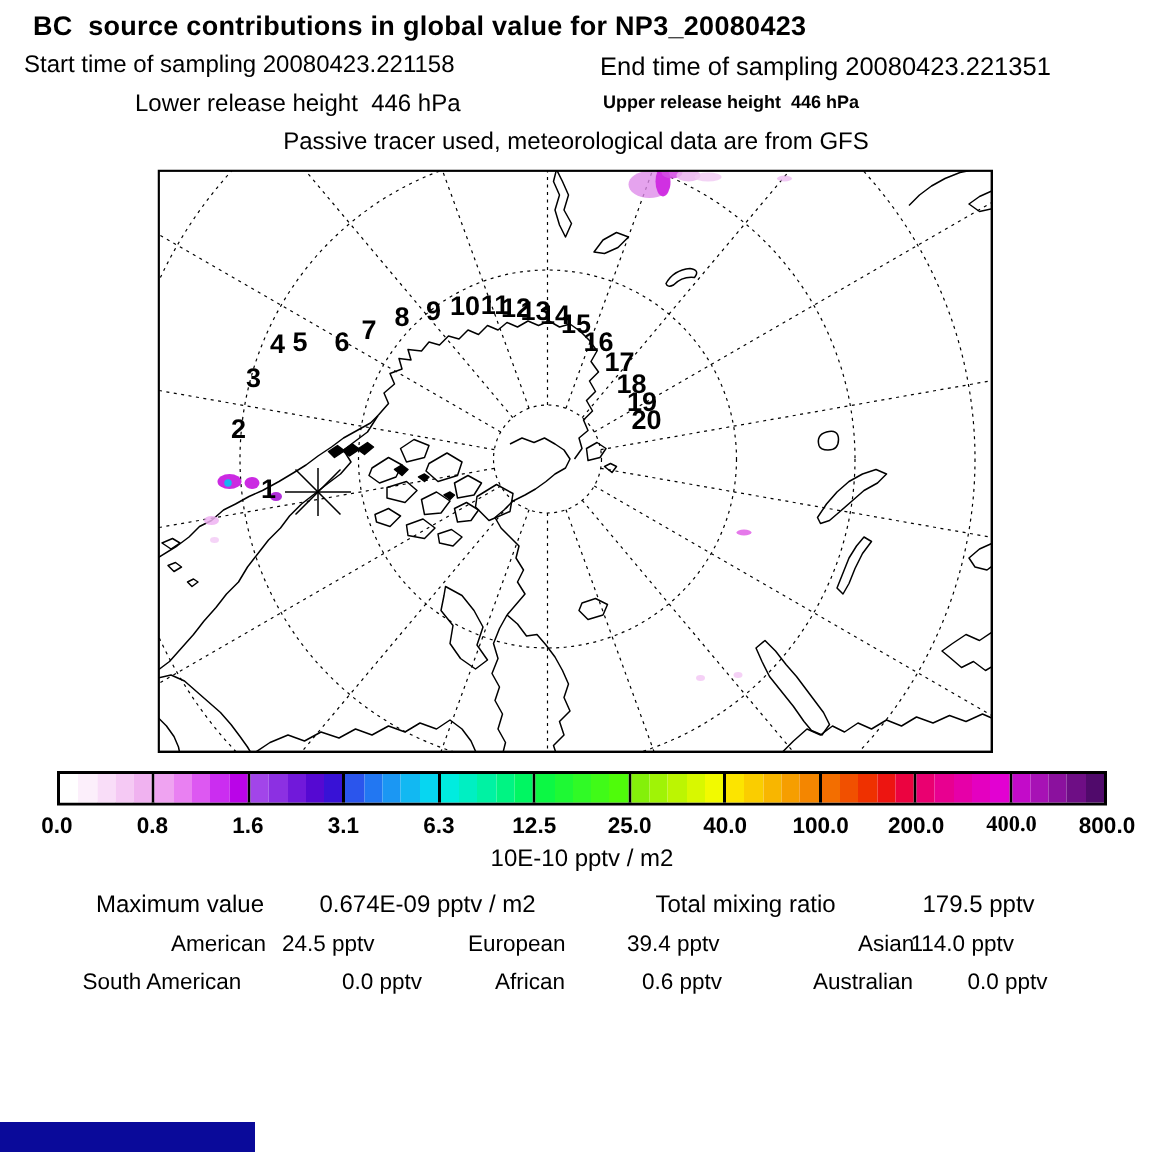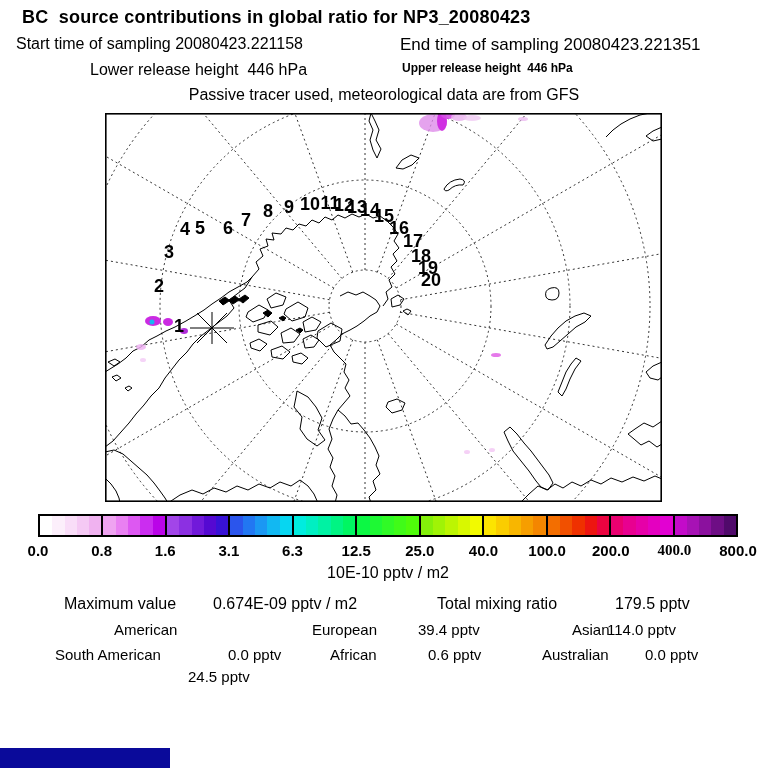--- a/index.html
+++ b/index.html
@@ -22,32 +22,32 @@
   #colorbar .cell{flex:1;}
   #cb-ticks{position:absolute;left:38px;top:542px;width:700px;height:18px;}
   #cb-ticks .tick{position:absolute;transform:translateX(-50%);font-size:15px;font-weight:bold;white-space:pre;}
   .unit{left:38px;top:564px;width:700px;text-align:center;font-size:16px;}
   
   .s-max-l{left:64px;top:595px;font-size:16px;}
   .s-max-v{left:213px;top:595px;font-size:16px;}
   .s-tot-l{left:437px;top:595px;font-size:16px;}
   .s-tot-v{left:615px;top:595px;font-size:16px;}
   .st{font-size:15px;}
-  .r0n{left:78px;top:621px;margin-left:36px;}  .r0v{left:188px;top:621px;margin-top:47px;}
+  .r0n{left:78px;top:621px;margin-left:36px;}  .r0v{left:188px;top:621px;}
   .r1n{left:312px;top:621px;} .r1v{left:418px;top:621px;}
   .r2n{left:572px;top:621px;} .r2v{left:607px;top:621px;}
   .r3n{left:55px;top:646px;}  .r3v{left:228px;top:646px;}
   .r4n{left:330px;top:646px;} .r4v{left:428px;top:646px;}
   .r5n{left:542px;top:646px;} .r5v{left:645px;top:646px;}
   #blue-bar{position:absolute;left:0;top:748px;width:170px;height:20px;}
 </style>
 </head>
 <body>
 
-<div class="abs title">BC  source contributions in global ratio for NP3_20080423</div>
+<div class="abs title">BC  source contributions in global value for NP3_20080423</div>
 <div class="abs l2a">Start time of sampling 20080423.221158</div>
 <div class="abs l2b">End time of sampling 20080423.221351</div>
 <div class="abs l3a">Lower release height  446 hPa</div>
 <div class="abs l3b">Upper release height  446 hPa</div>
 <div class="abs l4">Passive tracer used, meteorological data are from GFS</div>
 
 <div id="map-wrap">
 <svg id="map-svg" width="557" height="389" viewBox="105 113 557 389" xmlns="http://www.w3.org/2000/svg">
   <defs>
     <clipPath id="mapclip">

